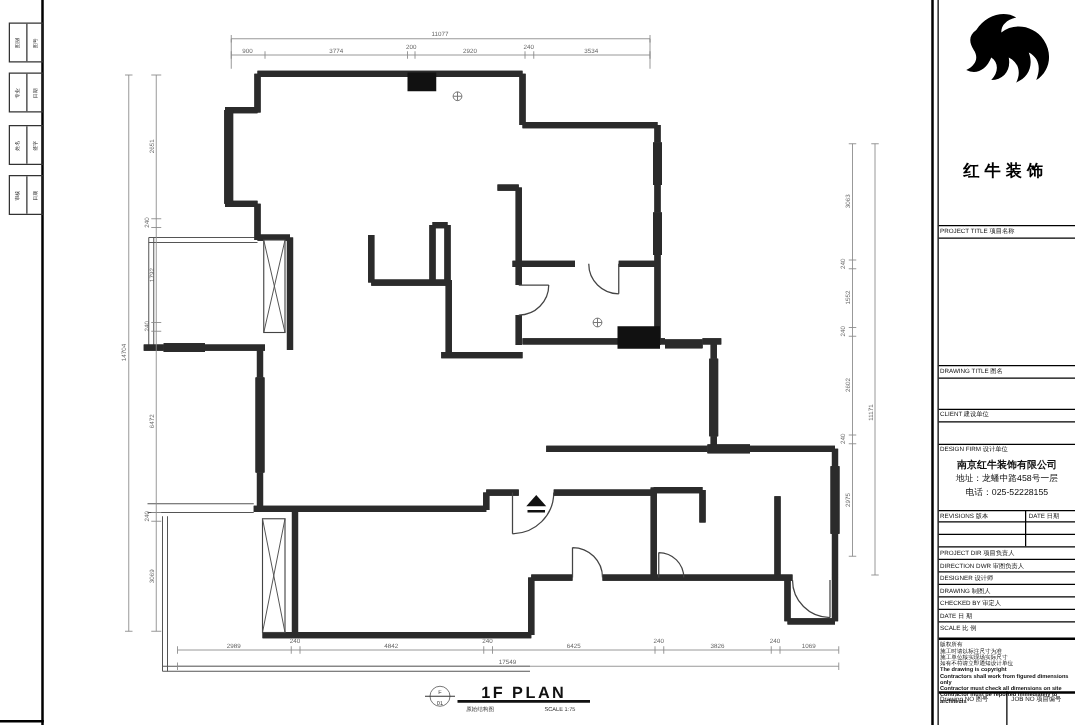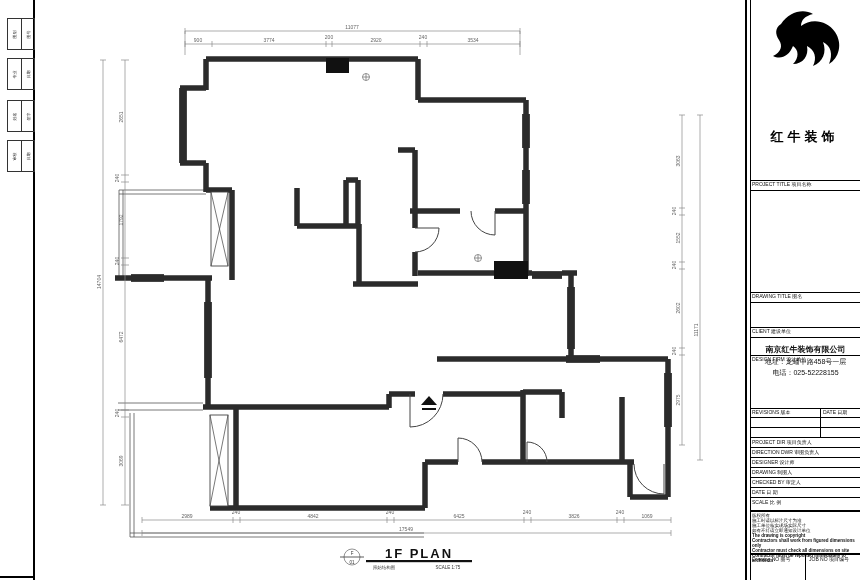--- a/index.html
+++ b/index.html
@@ -238,21 +238,21 @@
     <div class="tb-label" style="left:5px;top:293px">DRAWING TITLE  图名</div>
     <div class="tb-h" style="top:302px"></div>
 
     <div class="tb-h" style="top:327px"></div>
     <div class="tb-label" style="left:5px;top:328px">CLIENT  建设单位</div>
     <div class="tb-h" style="top:337px"></div>
 
     <div class="tb-h" style="top:355px"></div>
     <div class="tb-label" style="left:5px;top:356px">DESIGN FIRM  设计单位</div>
 
-    <div class="tb-company" style="top:344px">
+    <div class="tb-company" style="top:366px">
       <div class="l1">南京红牛装饰有限公司</div>
       <div class="l2">地址：龙蟠中路458号一层</div>
       <div class="l2">电话：025-52228155</div>
     </div>
 
     <div class="tb-h" style="top:408px"></div>
     <div class="tb-label" style="left:5px;top:409px">REVISIONS  版本</div>
     <div class="tb-label" style="left:76px;top:409px">DATE 日期</div>
     <div class="tb-h" style="top:417px"></div>
     <div class="tb-h" style="top:427px"></div>

